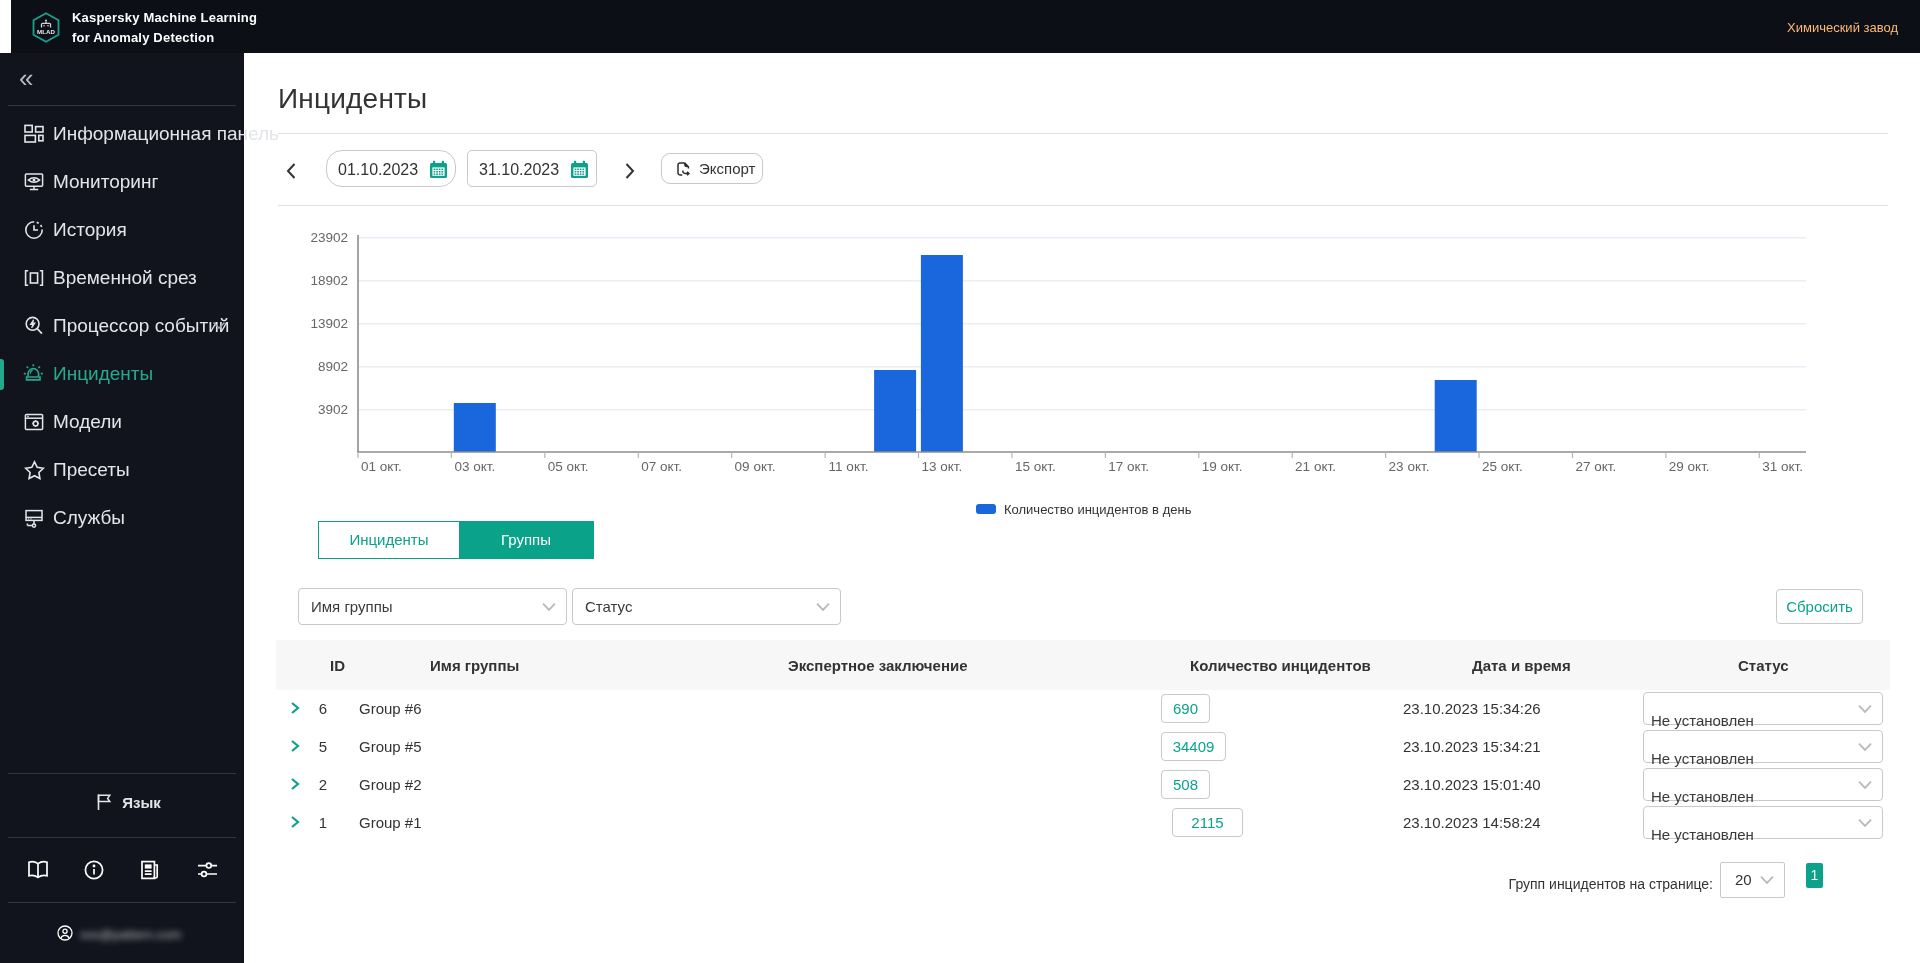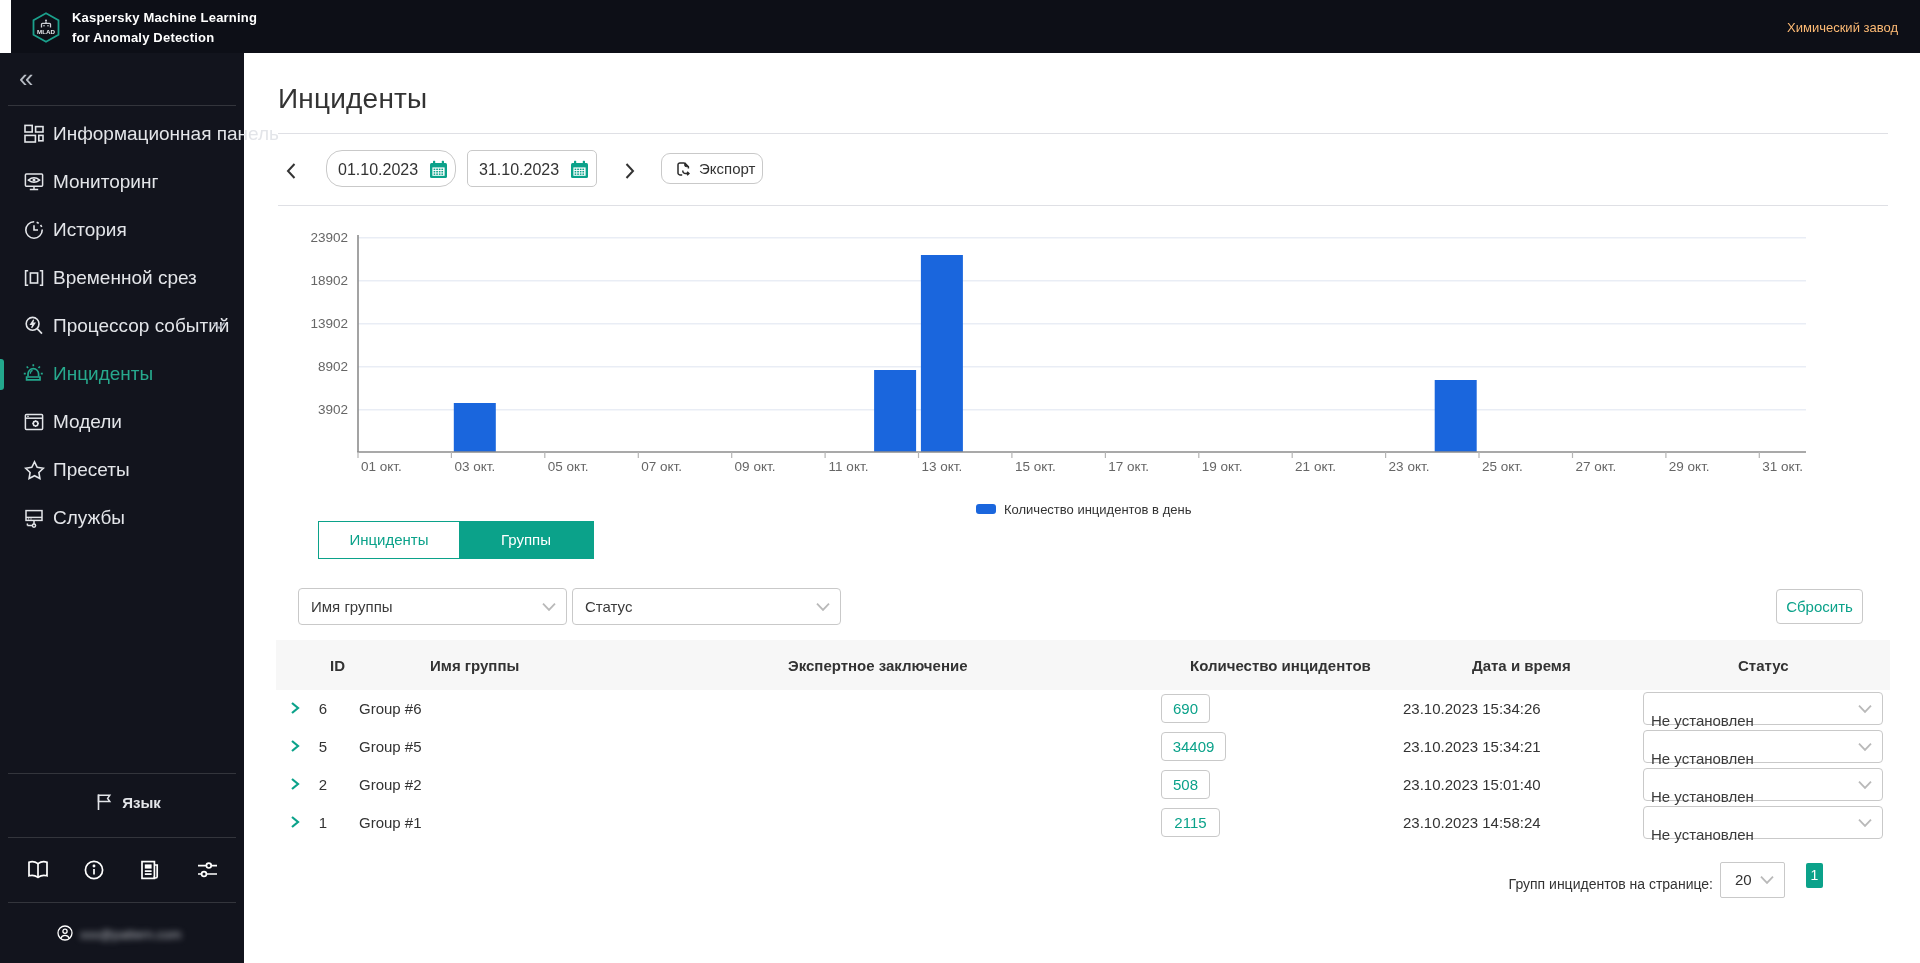--- a/index.html
+++ b/index.html
@@ -421,21 +421,21 @@
             <path d="M1 1.2 L7 7.4 L13 1.2" fill="none" stroke="#b9b9b9" stroke-width="1.8"></path>
           </svg>
         </div>
       </div>
       <div class="trow" style="top:750px">
         <svg class="rchev" width="10" height="14" viewBox="0 0 10 14">
           <path d="M2 2 L8 7 L2 12" fill="none" stroke="#0ba28a" stroke-width="2.2"></path>
         </svg>
         <div class="rid">1</div>
         <div class="rname">Group #1</div>
-        <div class="cntbox" style="width:59px; font-size:15px;">2115</div>
+        <div class="cntbox" style="width:71px; font-size:15px;margin-left:11px;">2115</div>
         <div class="rdate">23.10.2023 14:58:24</div>
         <div class="ssel">
           <div class="ph">Не установлен</div>
           <svg width="14" height="9" viewBox="0 0 14 9">
             <path d="M1 1.2 L7 7.4 L13 1.2" fill="none" stroke="#b9b9b9" stroke-width="1.8"></path>
           </svg>
         </div>
       </div>
     </div>
 

